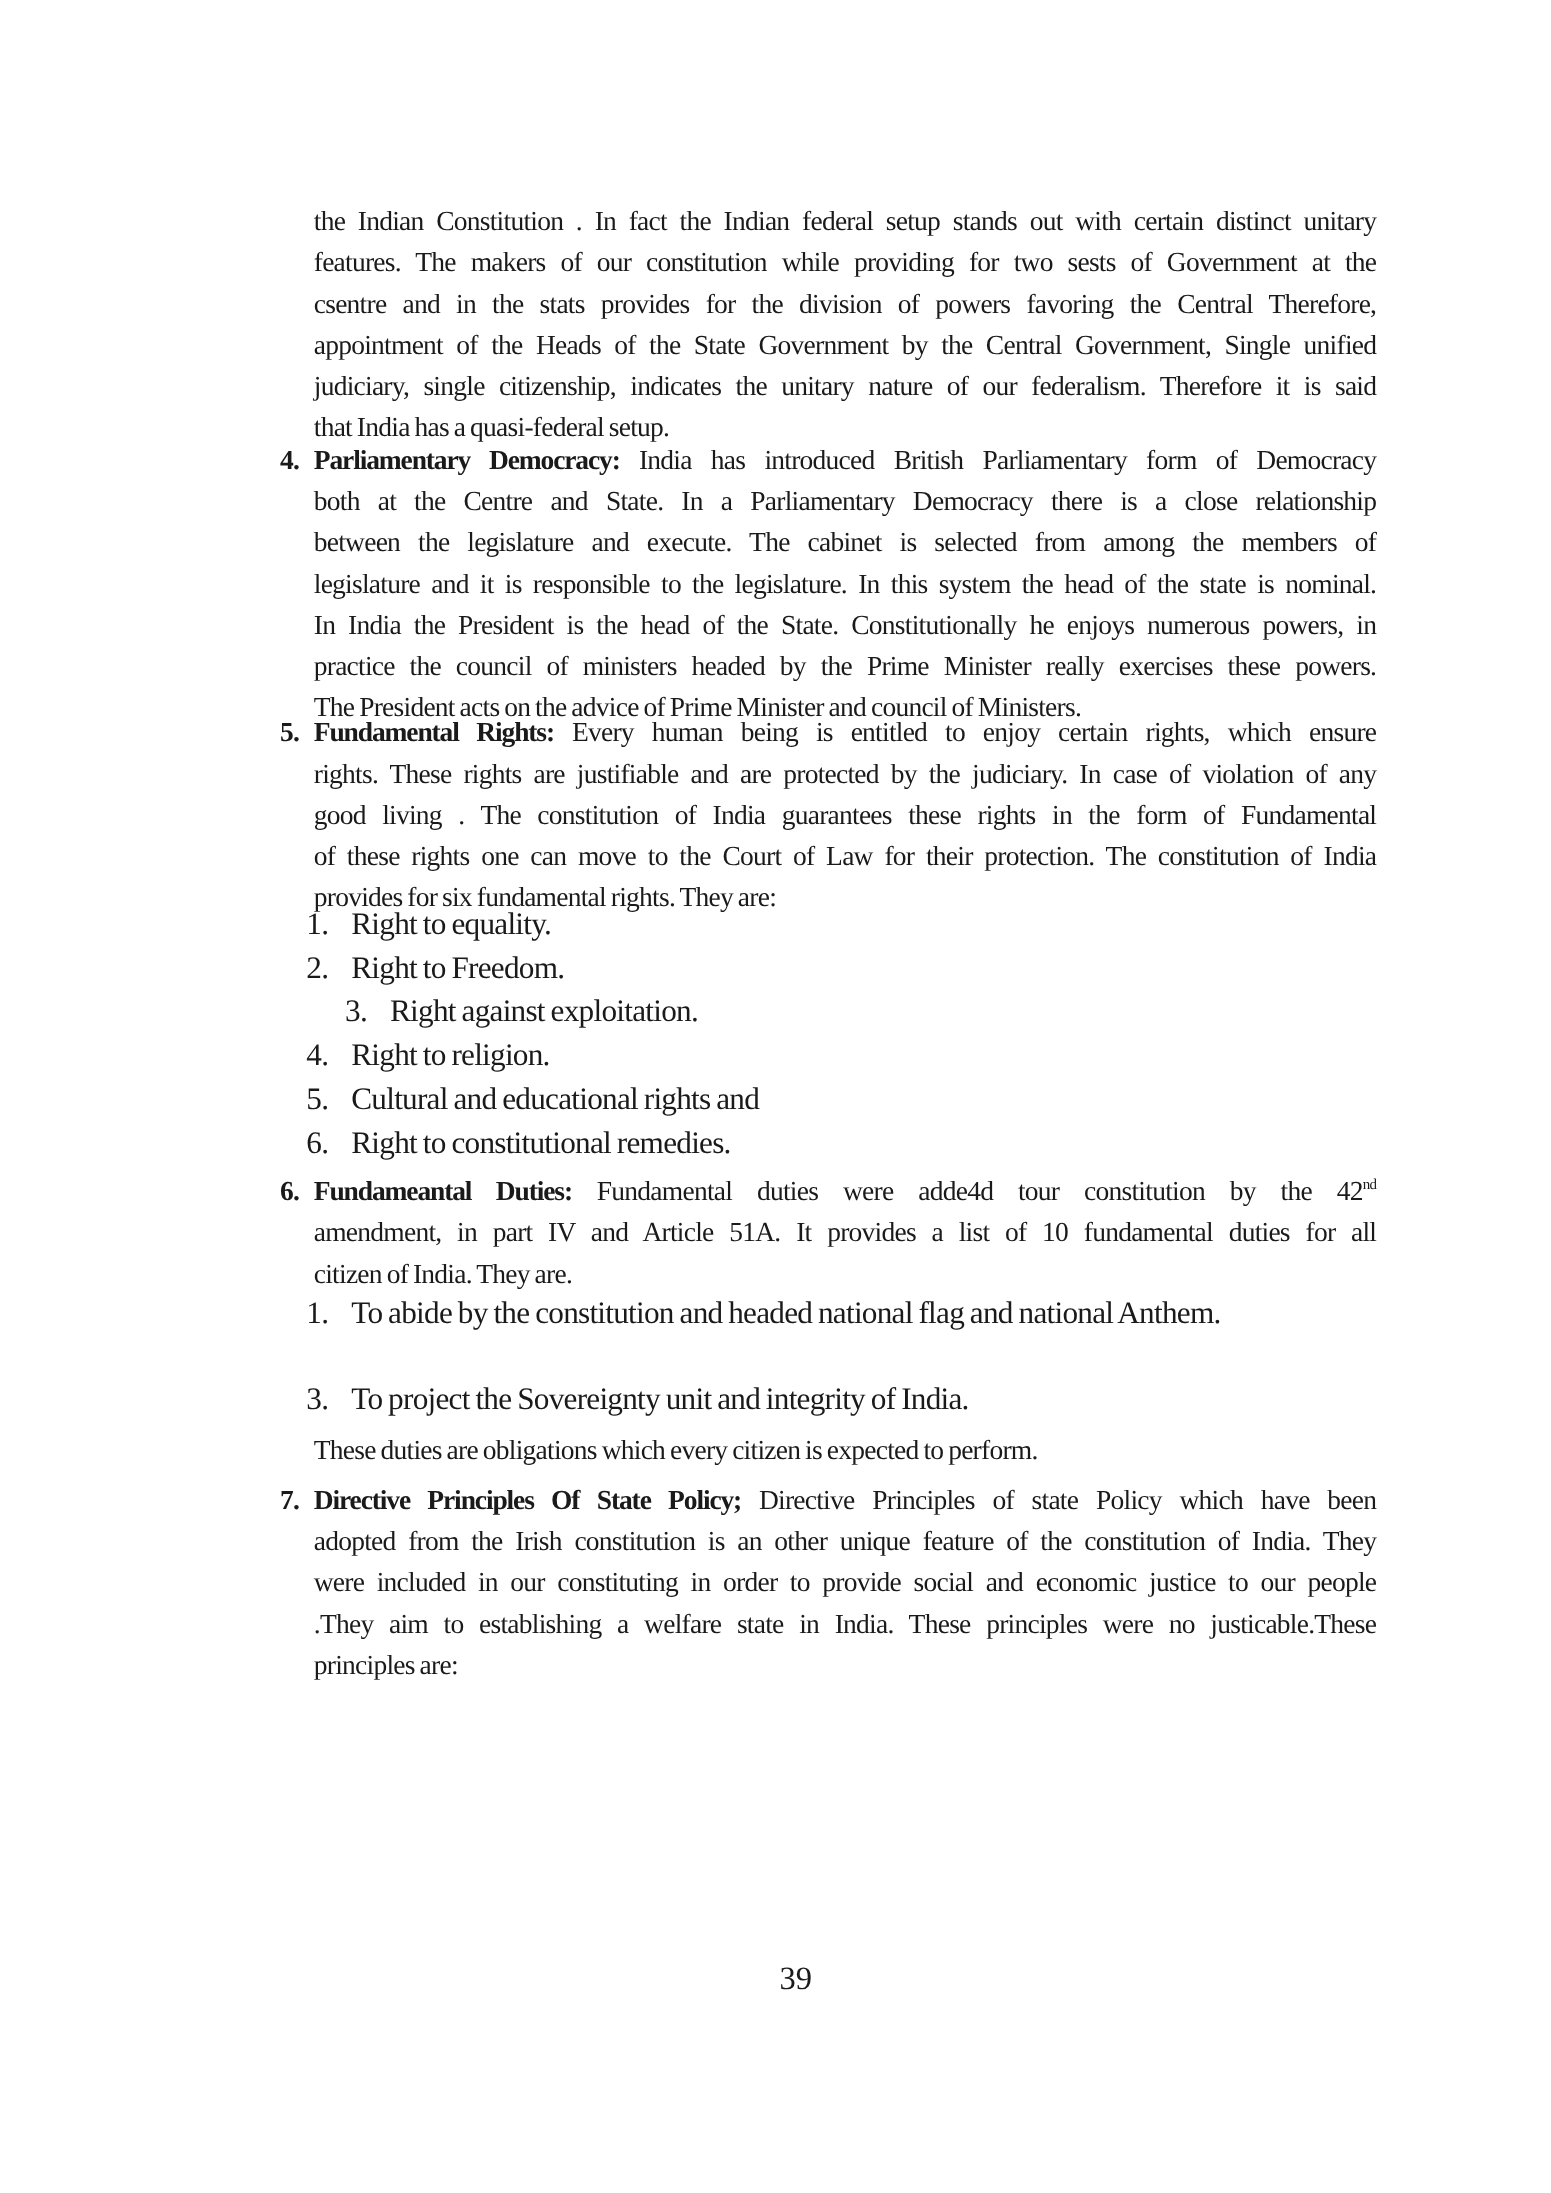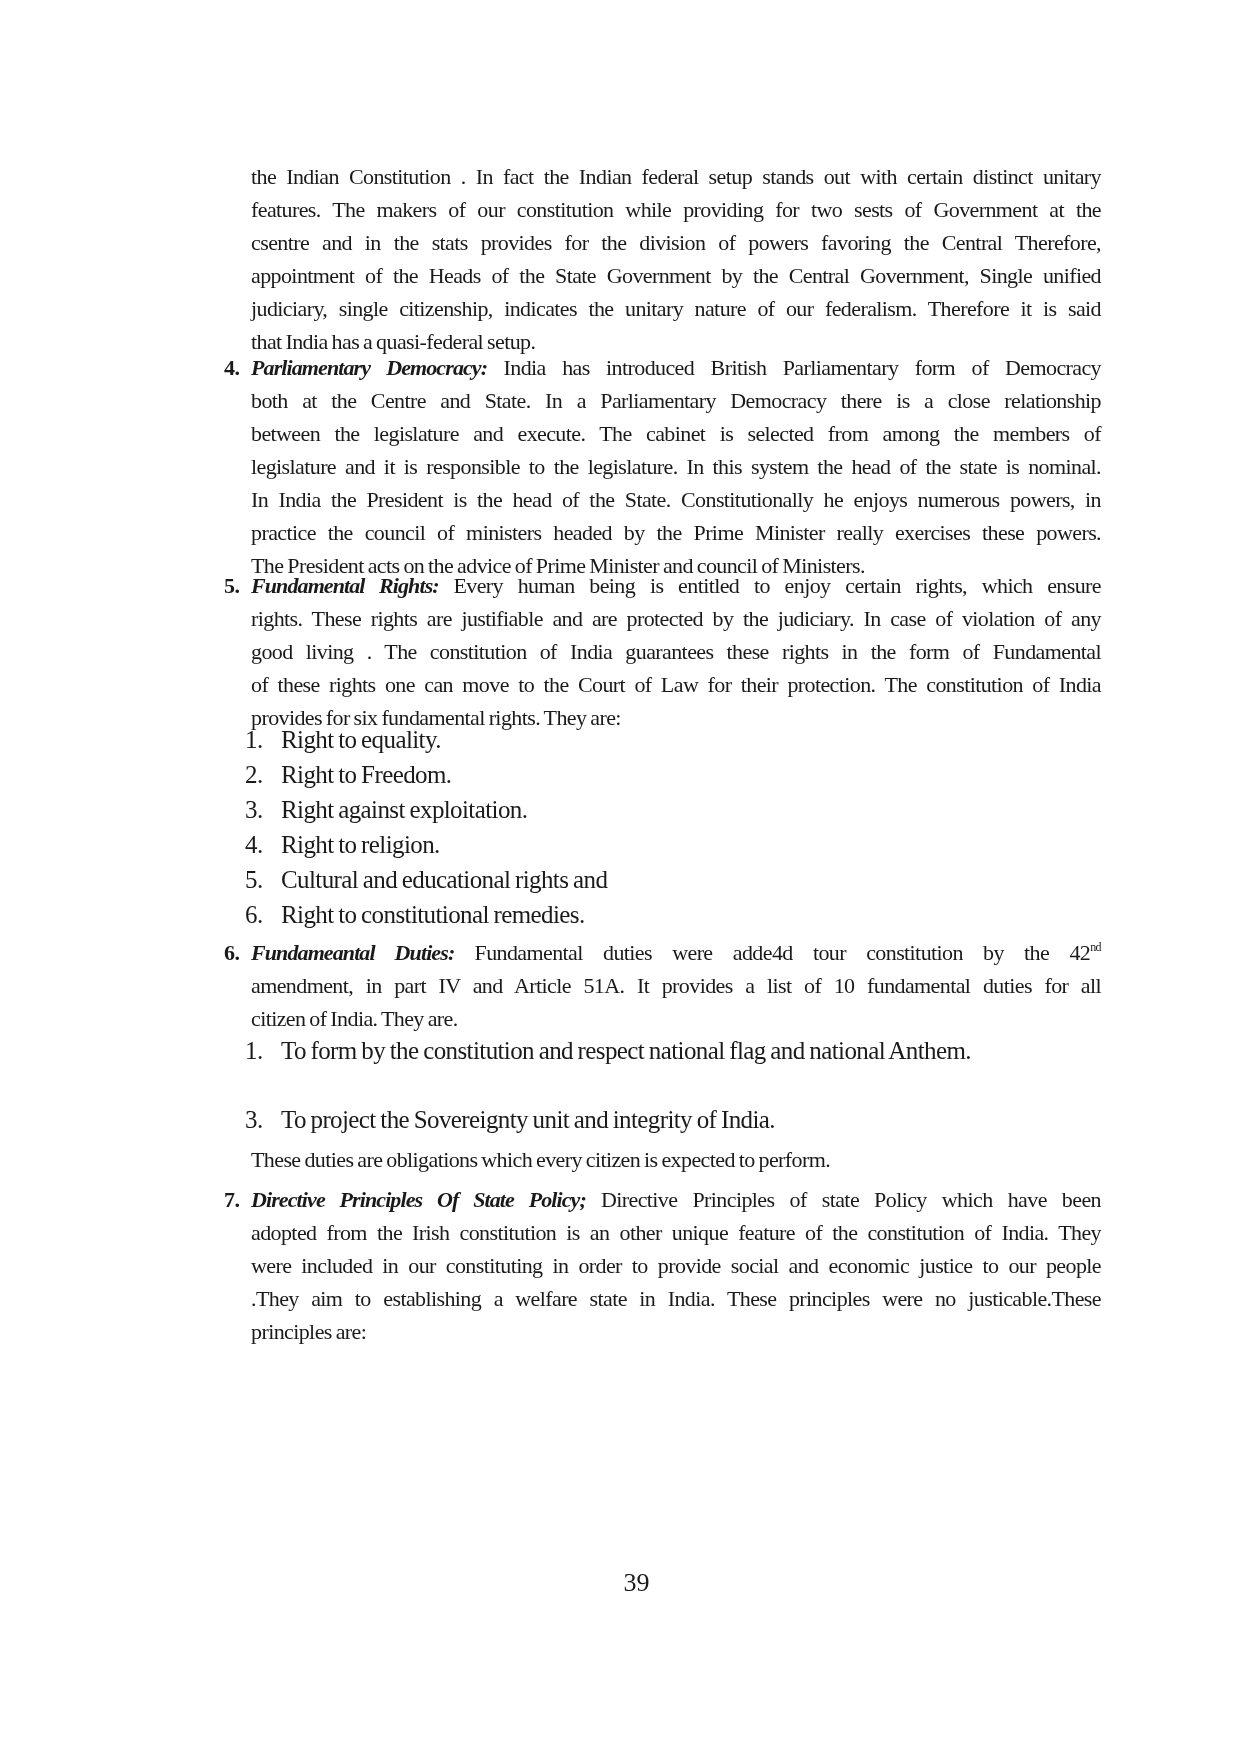--- a/index.html
+++ b/index.html
@@ -4,21 +4,21 @@
 <style>
   html, body { margin: 0; padding: 0; background: #ffffff; }
   body { width: 1241px; height: 1754px; position: relative; overflow: hidden;
          font-family: "Liberation Serif", serif; color: #1a1a1a; }
   .page { position: absolute; left: 16px; top: 0; width: 1241px; height: 1754px; }
   .block { position: absolute; left: 235px; width: 850px; font-size: 22px; line-height: 33px;
            text-align: justify; letter-spacing: -0.6px; word-spacing: -1px; }
   .line { display: block; height: 33px; white-space: nowrap; text-align-last: justify; }
   .line.last { text-align-last: left; }
   .num { position: absolute; left: -27px; font-weight: bold; }
-  .head { font-weight: bold; letter-spacing: -0.9px; font-style: italic; }
+  .head { font-weight: bold; letter-spacing: -0.9px; }
   .sub { position: absolute; left: 229px; font-size: 25px; line-height: 33px; letter-spacing: -0.6px; word-spacing: -1px; }
   .sub .n { display: inline-block; width: 36px; }
   sup { font-size: 12px; line-height: 0; vertical-align: 9px; }
   .pageno { position: absolute; left: 0; width: 1241px; top: 1540px; text-align: center; font-size: 26px; margin-top: 28px; }
 </style>
 </head>
 <body>
 
 <div class="page">
 
@@ -46,33 +46,33 @@
     <span class="num">5.</span>
     <span class="line"><span class="head">Fundamental Rights:</span><span> Every human being is entitled to enjoy certain rights, which ensure</span></span>
     <span class="line">rights. These rights are justifiable and are protected by the judiciary. In case of violation of any</span>
     <span class="line">good living . The constitution of India guarantees these rights in the form of Fundamental</span>
     <span class="line">of these rights one can move to the Court of Law for their protection. The constitution of India</span>
     <span class="line last">provides for six fundamental rights. They are:</span>
   </div>
 
   <div class="sub" style="top:723px;"><span class="n">1.</span><span>Right to equality.</span></div>
   <div class="sub" style="top:758px;"><span class="n">2.</span><span>Right to Freedom.</span></div>
-  <div class="sub" style="top:793px;"><span class="n">3.</span><span>Right against exploitation.</span></div>
+  <div class="sub" style="top:793px;margin-left:31px;"><span class="n">3.</span><span>Right against exploitation.</span></div>
   <div class="sub" style="top:828px;"><span class="n">4.</span><span>Right to religion.</span></div>
   <div class="sub" style="top:863px;"><span class="n">5.</span><span>Cultural and educational rights and</span></div>
   <div class="sub" style="top:898px;"><span class="n">6.</span><span>Right to constitutional remedies.</span></div>
 
   <div class="block" style="top:936px;">
     <span class="num">6.</span>
     <span class="line"><span class="head">Fundameantal Duties:</span><span> Fundamental duties were adde4d tour constitution by the 42</span><sup>nd</sup></span>
     <span class="line">amendment, in part IV and Article 51A. It provides a list of 10 fundamental duties for all</span>
     <span class="line last">citizen of India. They are.</span>
   </div>
 
-  <div class="sub" style="top:1034px;"><span class="n">1.</span><span>To form by the constitution and respect national flag and national Anthem.</span></div>
+  <div class="sub" style="top:1034px;"><span class="n">1.</span><span>To abide by the constitution and headed national flag and national Anthem.</span></div>
   <div class="sub" style="top:1103px;"><span class="n">3.</span><span>To project the Sovereignty unit and integrity of India.</span></div>
 
   <div class="block" style="top:1143px;">
     <span class="line last">These duties are obligations which every citizen is expected to perform.</span>
   </div>
 
   <div class="block" style="top:1183px;">
     <span class="num">7.</span>
     <span class="line"><span class="head">Directive Principles Of State Policy;</span><span>  Directive Principles of state Policy which have been</span></span>
     <span class="line">adopted from the Irish constitution is an other unique feature of the constitution of India. They</span>

